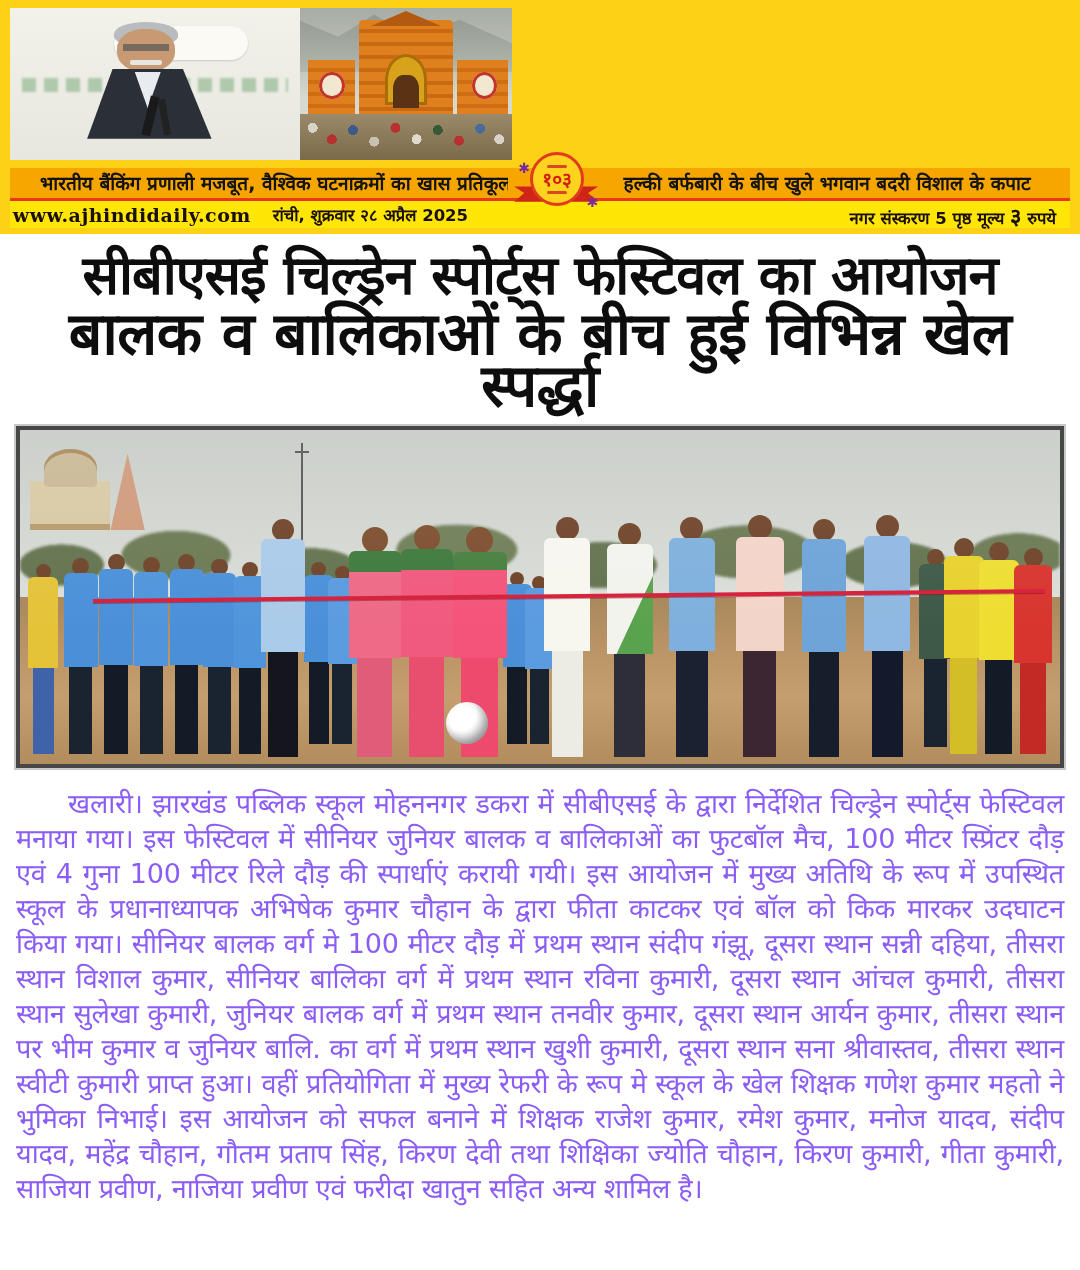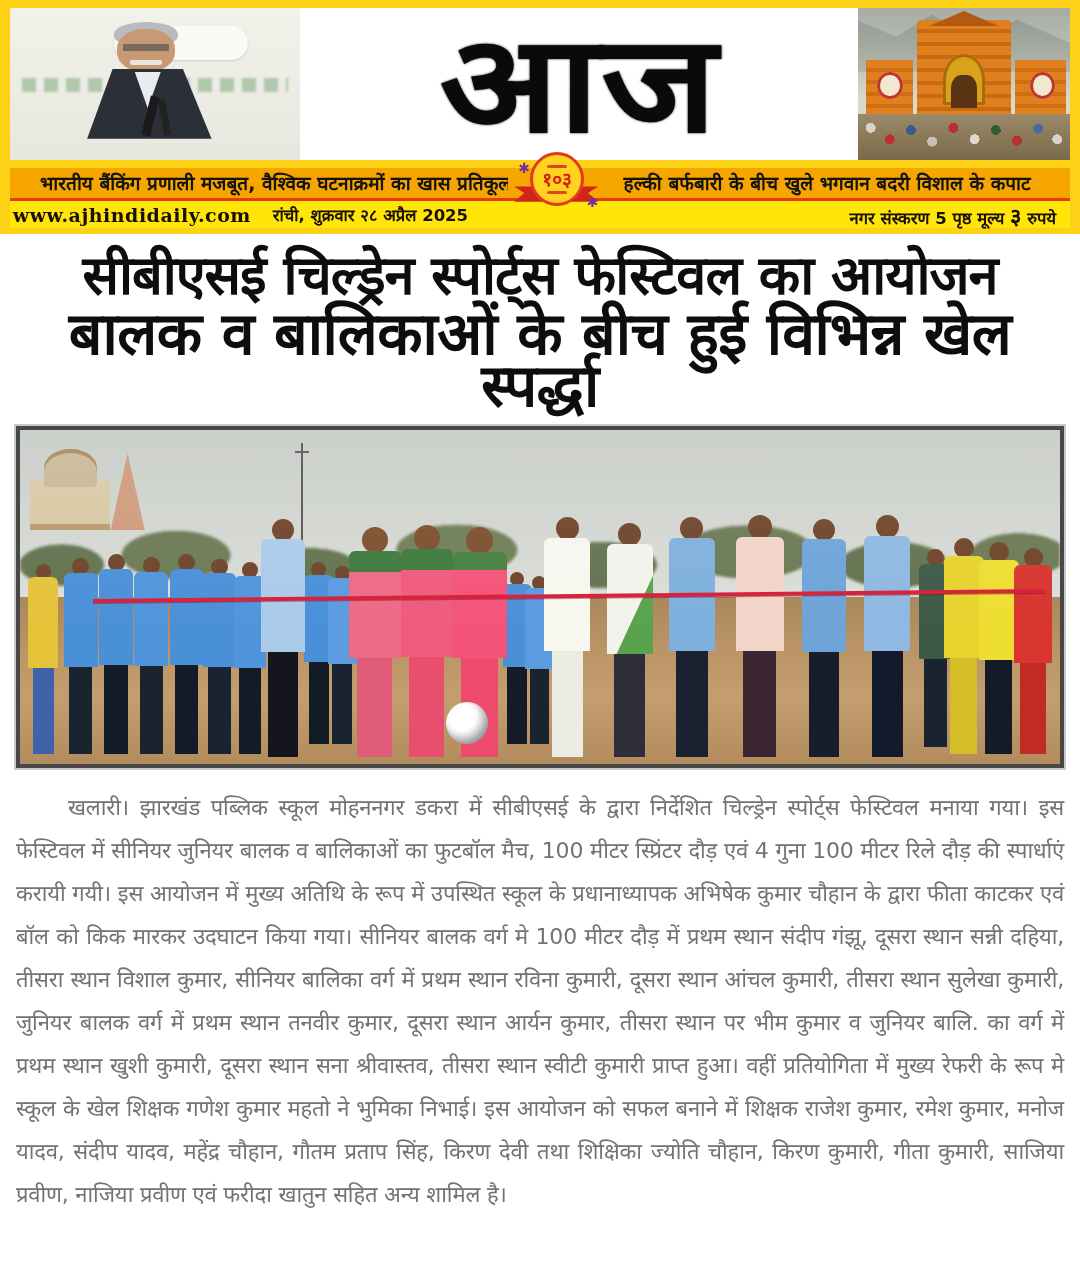--- a/index.html
+++ b/index.html
@@ -144,22 +144,22 @@
   .sc-ball { position:absolute; left:41%; bottom:6%; width:42px; height:42px; border-radius:50%; z-index:7;
     background:radial-gradient(circle at 35% 30%, #ffffff 0 40%, #e0e0e0 60%, #9e9e9e 100%);
     box-shadow:inset -4px -4px 8px rgba(0,0,0,.25); }
   .fig { position:absolute; display:flex; flex-direction:column; align-items:center; z-index:2; }
   .fig .head { width:50%; aspect-ratio:1/1; border-radius:50%; flex:0 0 auto; }
   .fig .torso { width:100%; flex:1.55; border-radius:6px 6px 0 0; margin-top:-2px; }
   .fig .legs { width:68%; flex:1.45; }
   
   .article { padding:8px 16px 0 16px; }
   .article p {
-    font-size:22px; line-height:43px; text-align:justify; text-indent:52px;
-    color:#737373; letter-spacing:-.2px;
+    font-size:27px; line-height:35px; text-align:justify; text-indent:52px;
+    color:#8b5cf6; letter-spacing:-.2px;
   }
 </style>
 </head>
 <body>
 
 <div class="header">
   <div class="header-top">
 
     <div class="hphoto hphoto-left">
       <div class="pc-screen"></div>
@@ -169,23 +169,20 @@
       <div class="pc-head"></div>
       <div class="pc-glasses"></div>
       <div class="pc-mustache"></div>
       <div class="pc-suit"></div>
       <div class="pc-shirt"></div>
       <div class="pc-mic1"></div>
       <div class="pc-mic2"></div>
       <div class="pc-flowers"></div>
     </div>
 
-    <div class="masthead-box">
-      <div class="masthead-title">आज</div>
-    </div>
 
     <div class="hphoto hphoto-right">
       <div class="tm-sky"></div>
       <div class="tm-mount"></div>
       <div class="tm-side-l"></div>
       <div class="tm-side-r"></div>
       <div class="tm-med-l"></div>
       <div class="tm-med-r"></div>
       <div class="tm-main"></div>
       <div class="tm-roof"></div>

